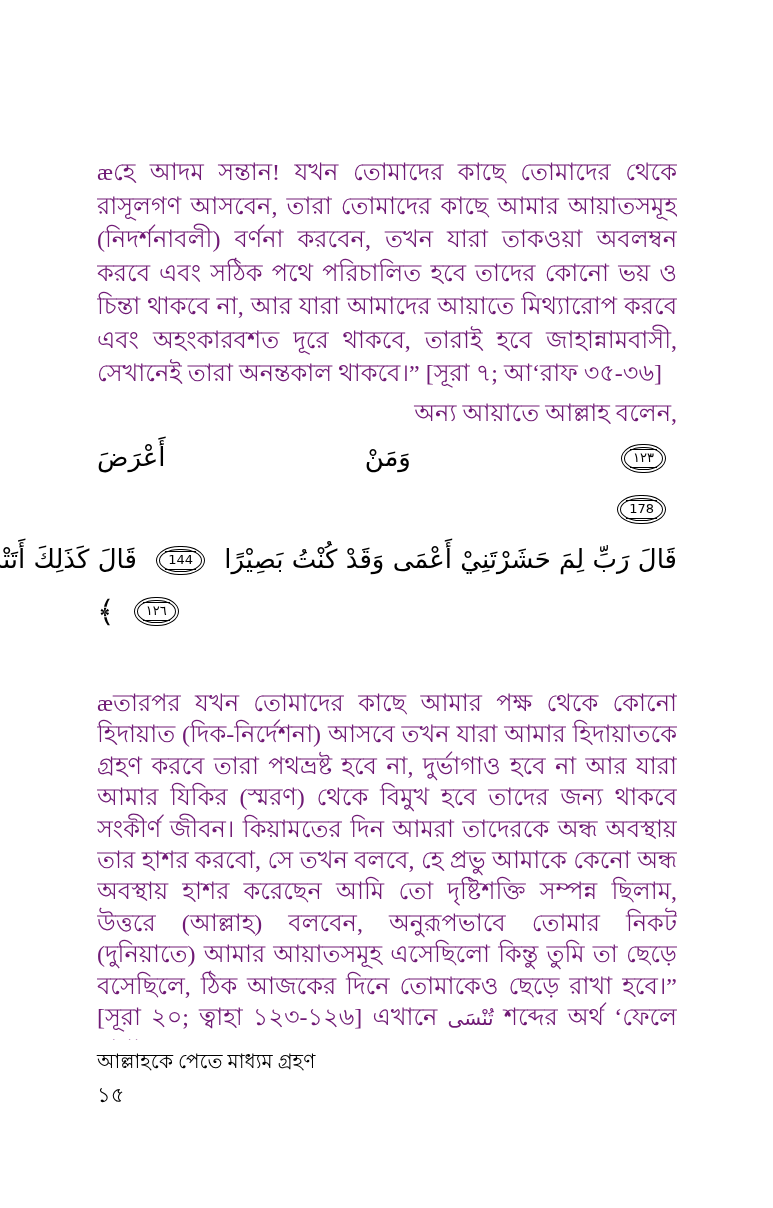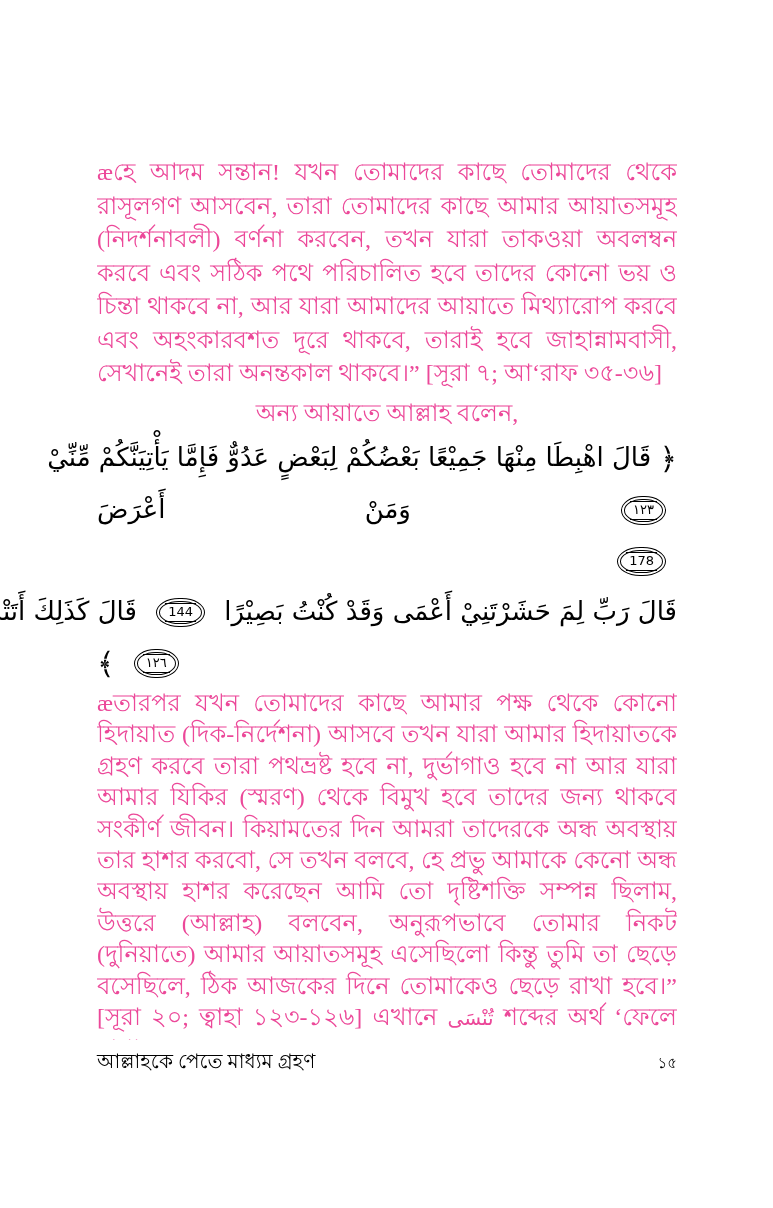--- a/index.html
+++ b/index.html
@@ -7,25 +7,25 @@
     width:773px;height:1208px;background:#f5f5f3;
     font-family:"Liberation Serif","DejaVu Serif",serif;
   }
   .page{
     position:relative;width:773px;height:1208px;background:#ffffff;
     color:#000;overflow:hidden;
   }
   .abs{position:absolute;left:97px;width:580px;}
   .bn{
     font-size:24px;line-height:33.5px;text-align:justify;
-    color:#ec4899;
+    color:#701a75;
   }
   .bn p{margin:0;}
   #para1{top:156px;max-height:242px;overflow:hidden;}
-  #leadin{top:397px;line-height:33px;text-align:center;}
+  #leadin{top:397px;line-height:33px;text-align:right;}
   #arabic-block{top:432px;}
   .arabic-line{
     direction:rtl;unicode-bidi:isolate;
     font-family:"DejaVu Sans","Liberation Sans",sans-serif;
     font-size:26px;line-height:51px;white-space:nowrap;
     text-align:justify;text-align-last:justify;
   }
   .arabic-line.last-line{text-align:left;text-align-last:left;}
   .ayah-medallion{
     display:inline-flex;align-items:flex-start;justify-content:center;
@@ -39,44 +39,40 @@
     border-top:1.5px solid #000;border-bottom:1.5px solid #000;
     font-family:"DejaVu Sans",sans-serif;
   }
   .ornate{font-size:30px;vertical-align:middle;}
   #para2{top:688px;line-height:31.4px;max-height:352px;overflow:hidden;}
   .arabic-inline{
     font-family:"DejaVu Sans","Liberation Sans",sans-serif;
     font-size:20px;direction:rtl;unicode-bidi:isolate;
   }
   #footer{
-    top:1046px;display:flex;justify-content:space-between;align-items:baseline;
+    top:1046px;display:flex;justify-content:space-between;align-items:baseline;flex-direction:column;
   }
   #footer .running-title{font-size:20px;}
-  #footer .page-num{font-size:15px;}
+  #footer .page-num{font-size:21px;}
 </style>
 </head>
 <body>
 
 <div class="page">
 
   <div class="abs bn" id="para1">
     <p>æহে আদম সন্তান! যখন তোমাদের কাছে তোমাদের থেকে রাসূলগণ আসবেন, তারা তোমাদের কাছে আমার আয়াতসমূহ (নিদর্শনাবলী) বর্ণনা করবেন, তখন যারা তাকওয়া অবলম্বন করবে এবং সঠিক পথে পরিচালিত হবে তাদের কোনো ভয় ও চিন্তা থাকবে না, আর যারা আমাদের আয়াতে মিথ্যারোপ করবে এবং অহংকারবশত দূরে থাকবে, তারাই হবে জাহান্নামবাসী, সেখানেই তারা অনন্তকাল থাকবে।” [সূরা ৭; আ‘রাফ ৩৫-৩৬]</p>
   </div>
 
   <div class="abs bn" id="leadin">
     <span>অন্য আয়াতে আল্লাহ বলেন,</span>
   </div>
 
   <div class="abs" id="arabic-block">
 
-    <div class="arabic-line">
-      <span class="ornate">﴿</span>
-      <span>قَالَ اهْبِطَا مِنْهَا جَمِيْعًا بَعْضُكُمْ لِبَعْضٍ عَدُوٌّ فَإِمَّا يَأْتِيَنَّكُمْ مِّنِّيْ</span>
-    </div>
 
     <div class="arabic-line">
       <span class="ayah-medallion">
           <span class="ayah-num">١٢٣</span>
         </span>
       <span>وَمَنْ أَعْرَضَ</span>
     </div>
 
     <div class="arabic-line">
       <span class="ayah-medallion">

